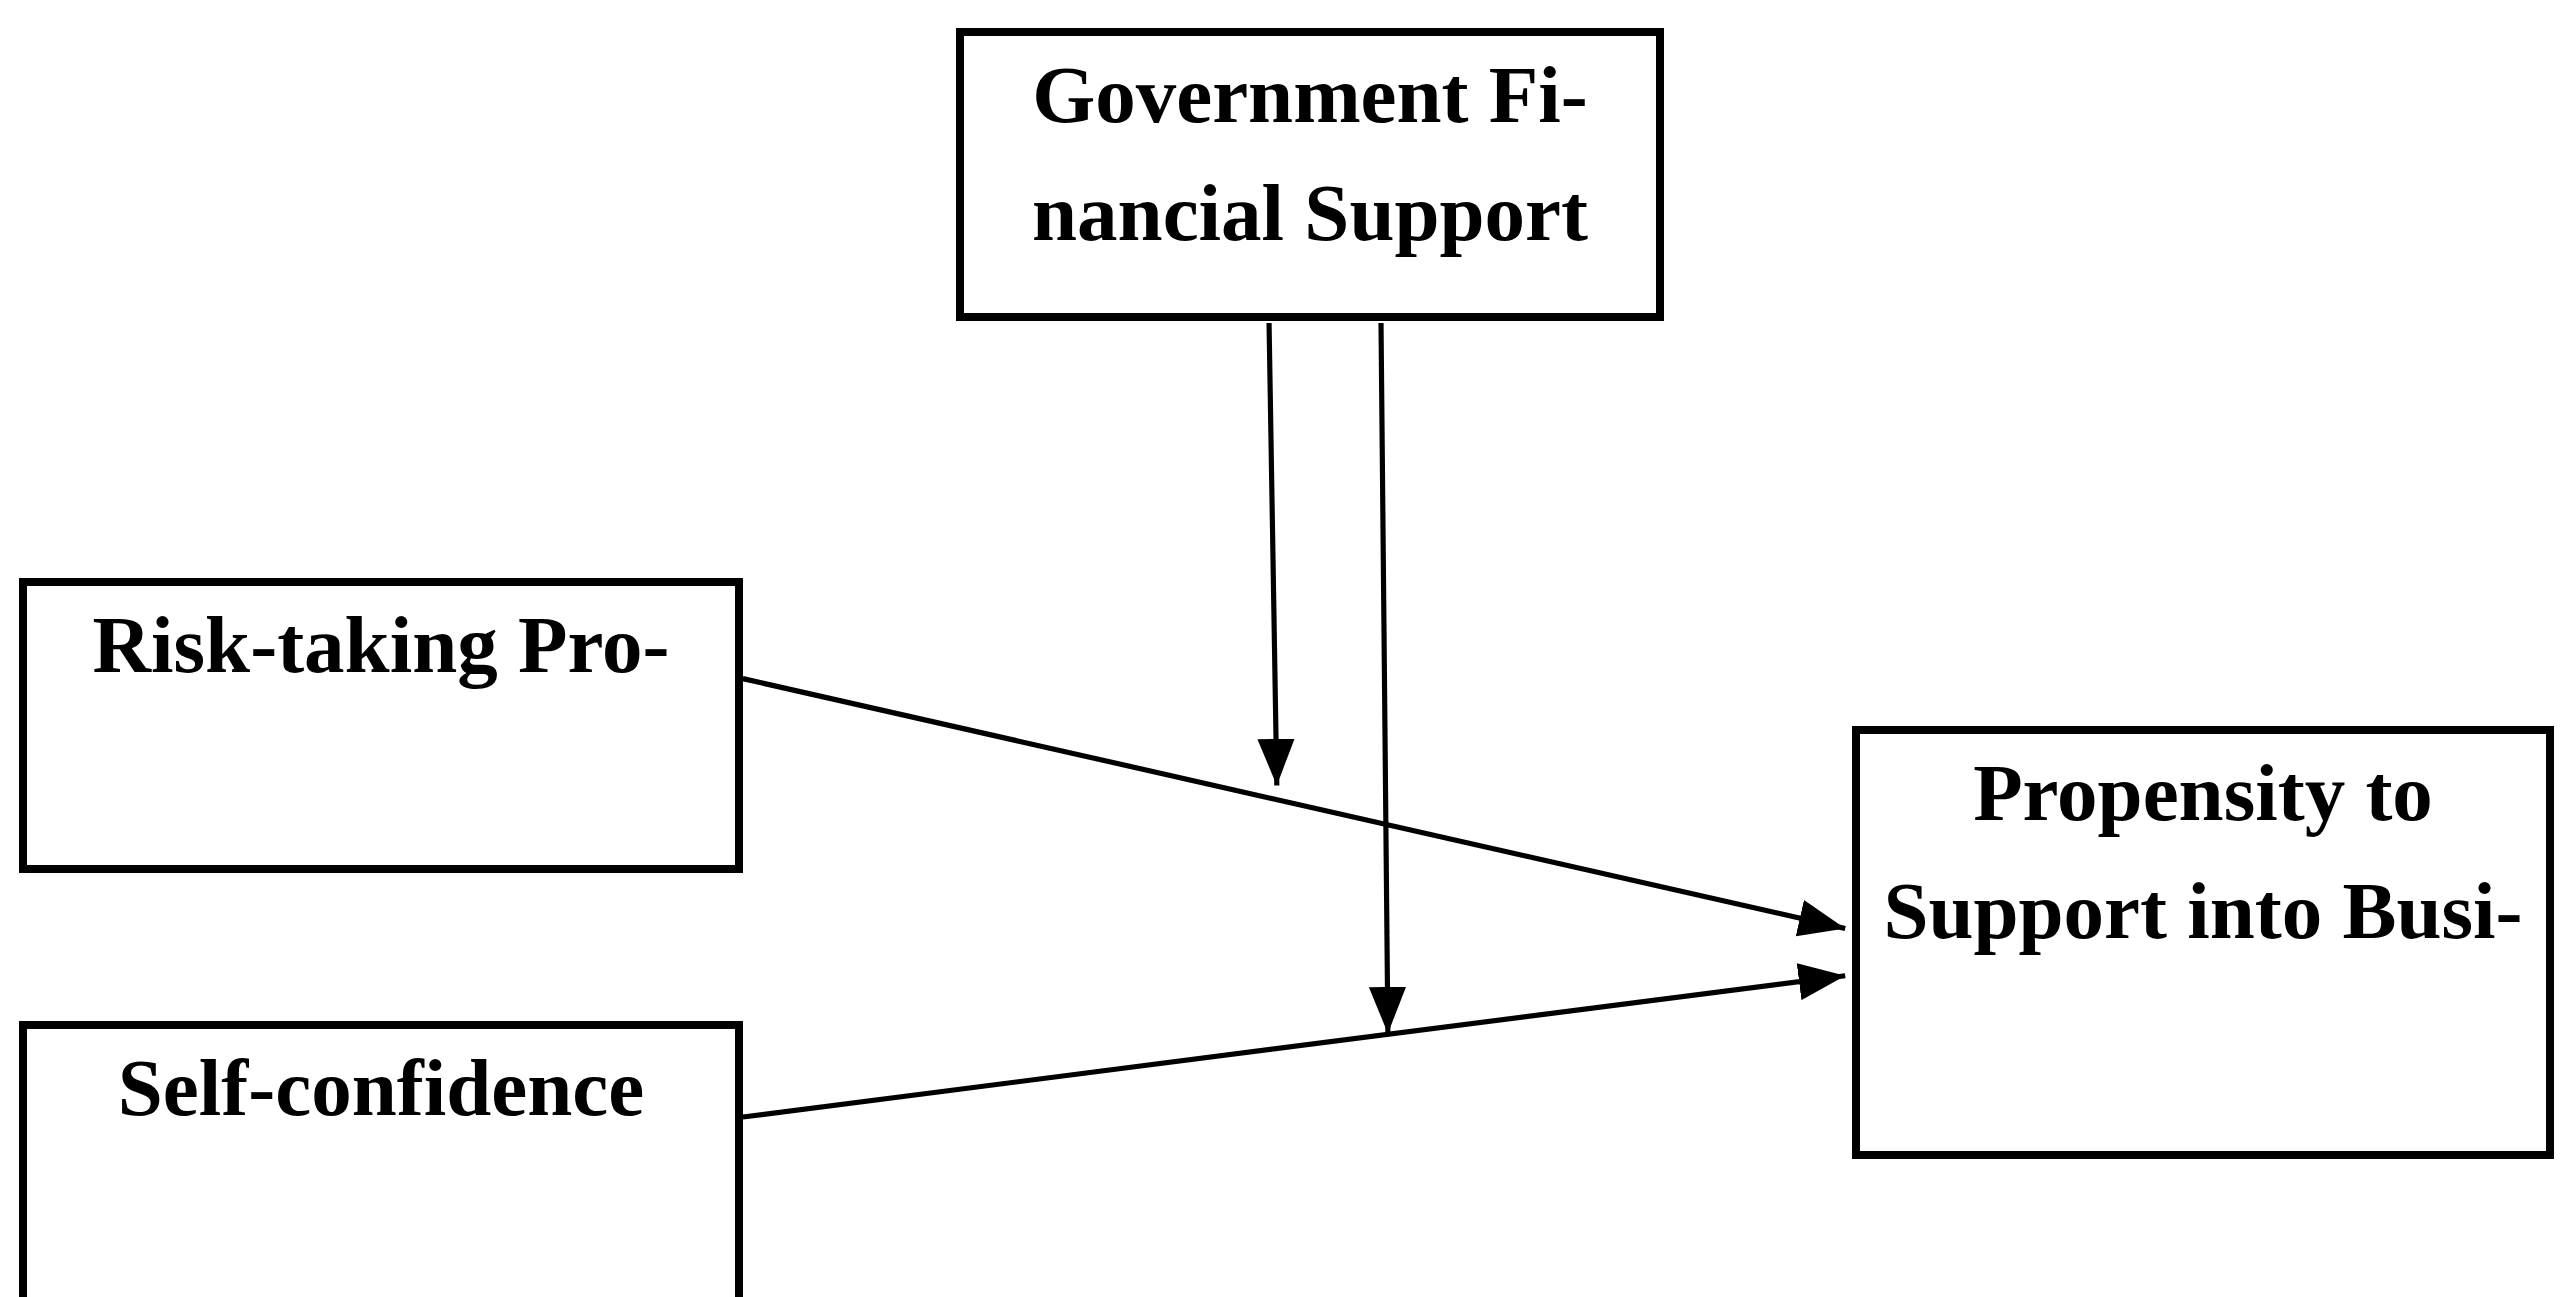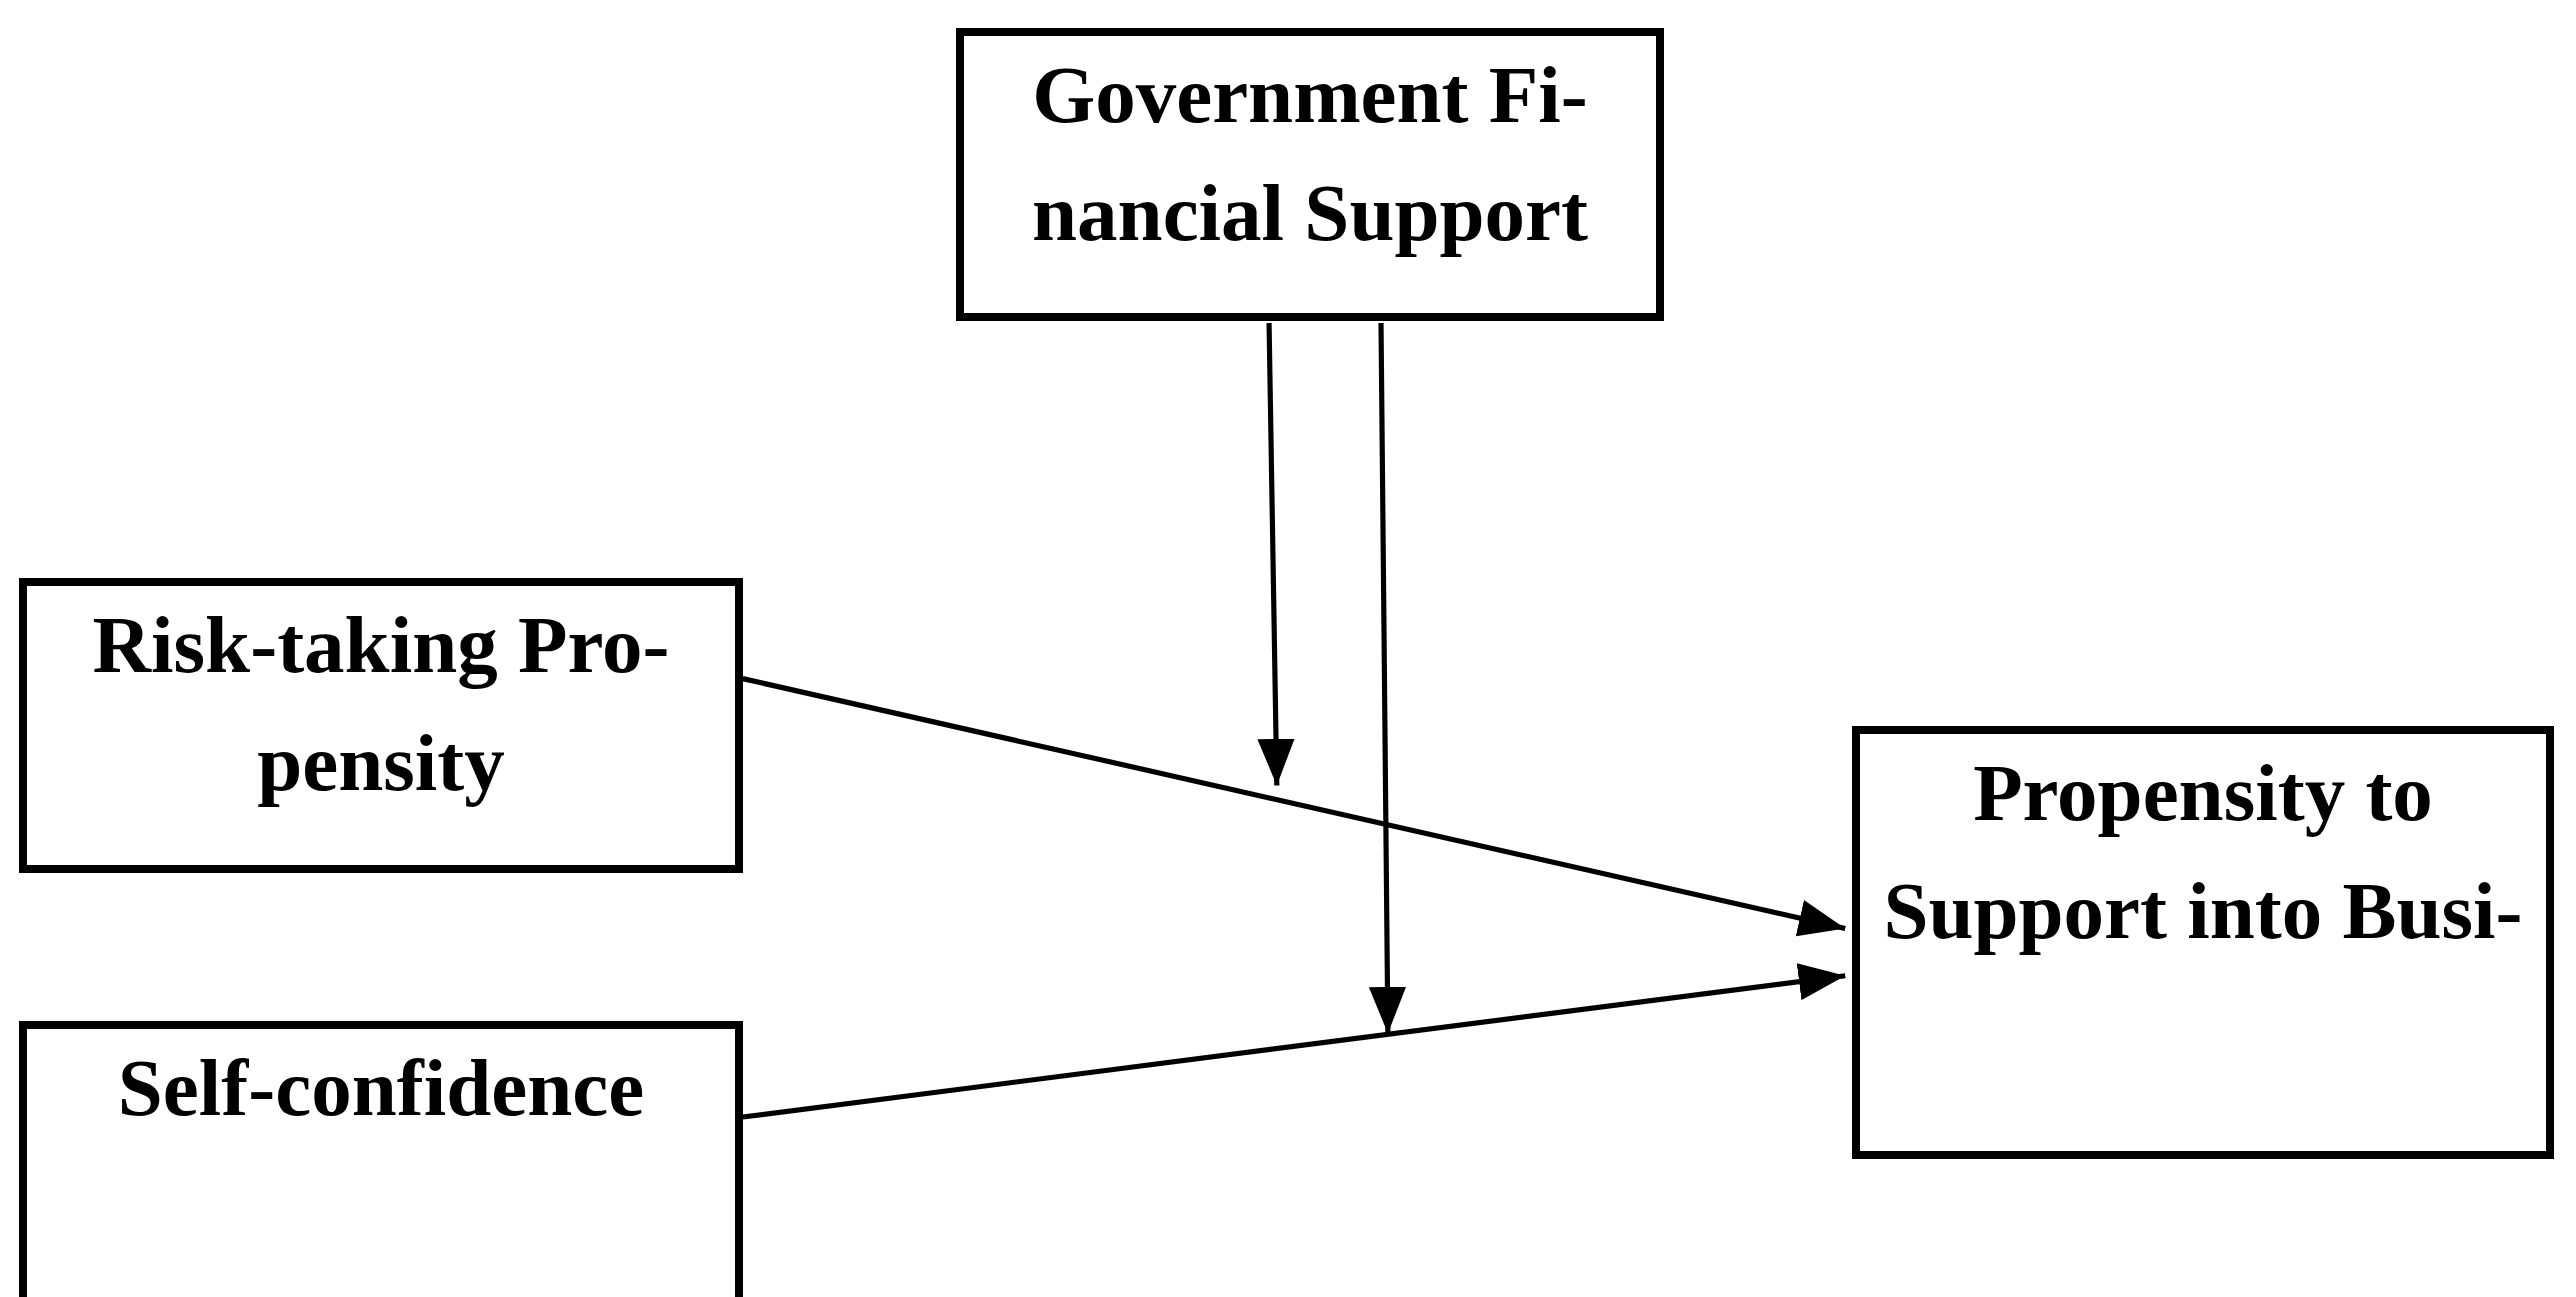--- a/index.html
+++ b/index.html
@@ -88,21 +88,20 @@
     <line class="edge" x1="1603" y1="375" x2="1611" y2="1200" marker-end="url(#ah)"></line>
   </svg>
 
   <div class="box box-government">
     <div class="ln">Government Fi-</div>
     <div class="ln">nancial Support</div>
   </div>
 
   <div class="box box-risk">
     <div class="ln">Risk-taking Pro-</div>
-    <div class="ln">pensity</div>
   </div>
 
   <div class="box box-self">
     <div class="ln">Self-confidence</div>
   </div>
 
   <div class="box box-business">
     <div class="ln">Propensity to</div>
     <div class="ln">Support into Busi-</div>
   </div>

